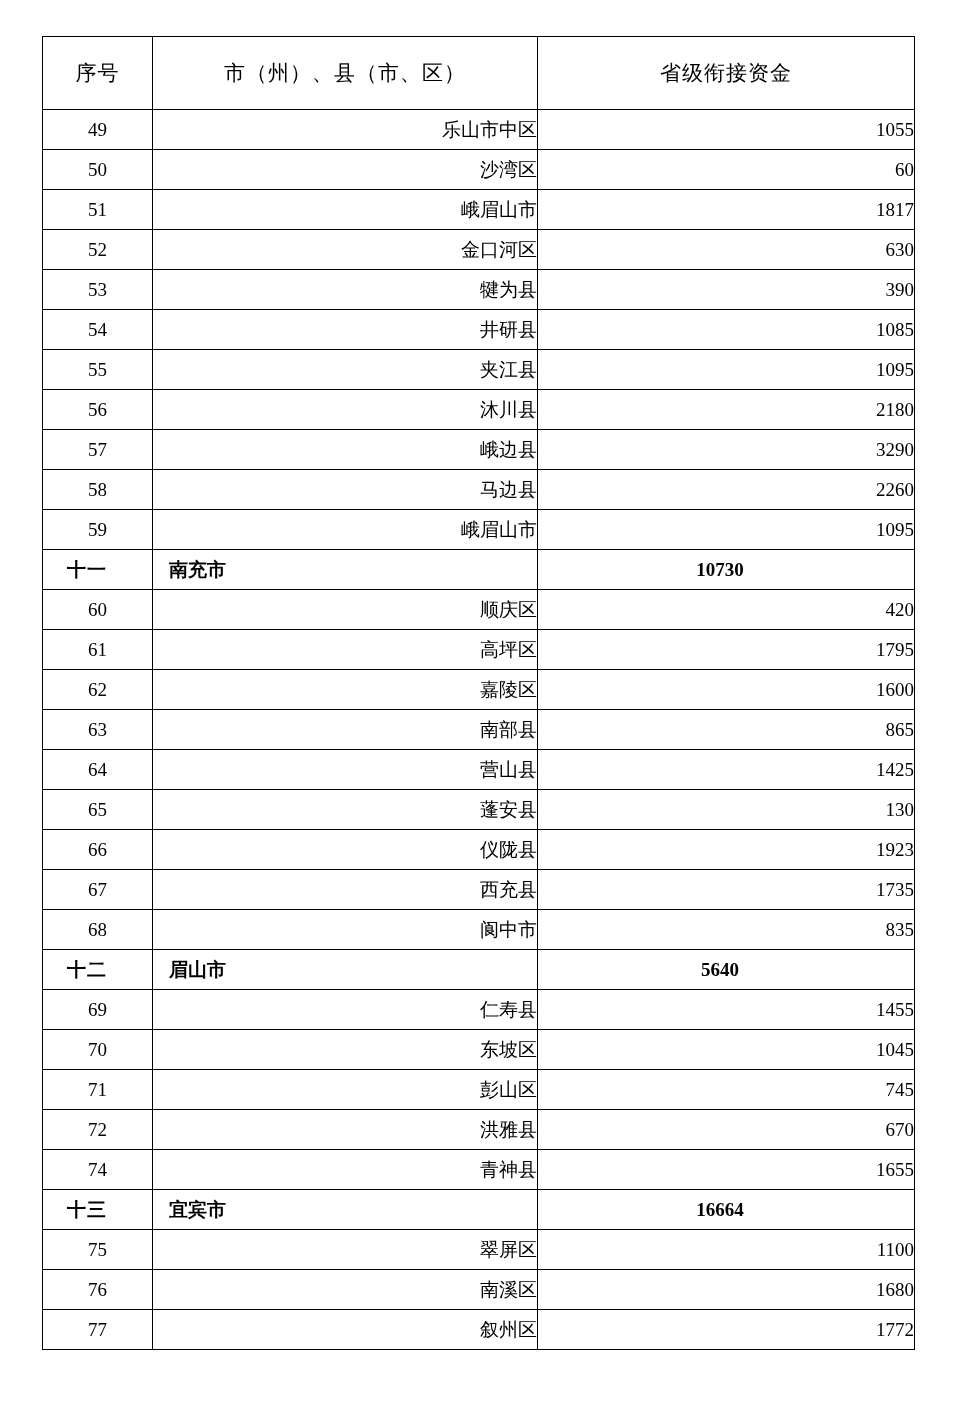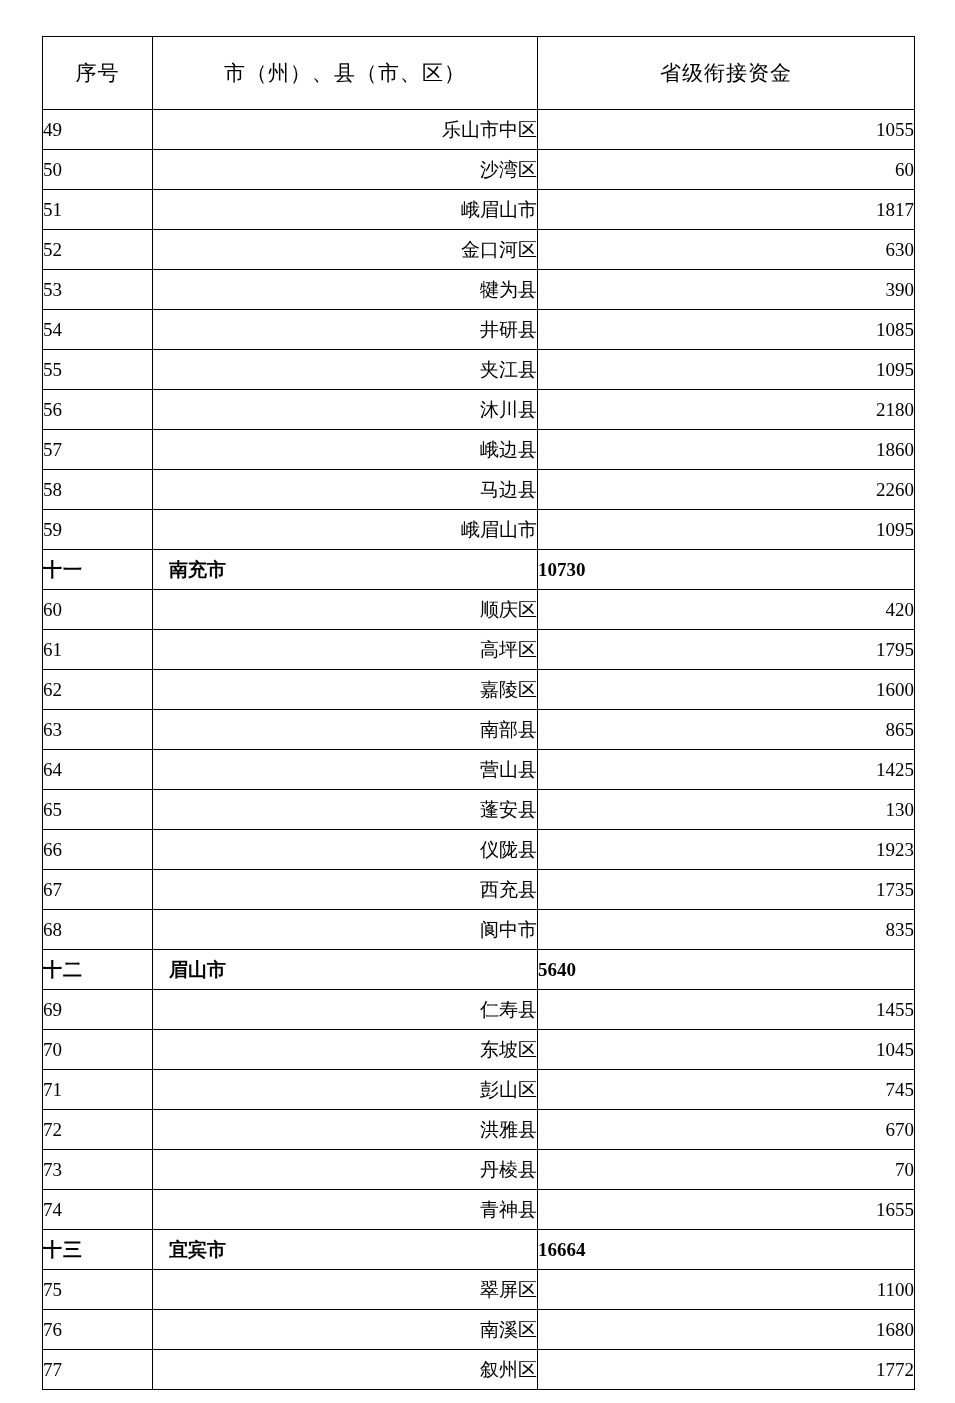--- a/index.html
+++ b/index.html
@@ -40,48 +40,48 @@
     height: 72px;
     text-align: center;
     font-weight: normal;
     font-size: 21px;
     letter-spacing: 1px;
   }
   tbody td {
     height: 39px;
   }
   .cell-index {
-    text-align: left;
+    text-align: center;
     padding-right: 10px;
     font-size: 19px;
   }
   .cell-name {
     text-align: right;
     padding-right: 8px;
     font-size: 19px;
   }
   .cell-fund {
     text-align: right;
     padding-right: 12px;
     font-size: 19px;
   }
   tr.group-row td {
     font-weight: bold;
   }
   tr.group-row .cell-index {
     text-align: left;
-    padding-left: 0;
+    padding-left: 24px;
     letter-spacing: 1px;
   }
   tr.group-row .cell-name {
     text-align: left;
     padding-left: 16px;
   }
   tr.group-row .cell-fund {
-    text-align: left;
+    text-align: center;
     padding-right: 12px;
   }
 </style>
 </head>
 <body>
 
 <div class="page">
   <table class="fund-table">
     <colgroup>
       <col class="col-index">
@@ -132,21 +132,21 @@
           <td class="cell-fund">1095</td>
         </tr>
         <tr>
           <td class="cell-index">56</td>
           <td class="cell-name">沐川县</td>
           <td class="cell-fund">2180</td>
         </tr>
         <tr>
           <td class="cell-index">57</td>
           <td class="cell-name">峨边县</td>
-          <td class="cell-fund">1860</td>
+          <td class="cell-fund">3290</td>
         </tr>
         <tr>
           <td class="cell-index">58</td>
           <td class="cell-name">马边县</td>
           <td class="cell-fund">2260</td>
         </tr>
         <tr>
           <td class="cell-index">59</td>
           <td class="cell-name">峨眉山市</td>
           <td class="cell-fund">1095</td>
@@ -218,25 +218,20 @@
         </tr>
         <tr>
           <td class="cell-index">71</td>
           <td class="cell-name">彭山区</td>
           <td class="cell-fund">745</td>
         </tr>
         <tr>
           <td class="cell-index">72</td>
           <td class="cell-name">洪雅县</td>
           <td class="cell-fund">670</td>
-        </tr>
-        <tr>
-          <td class="cell-index">73</td>
-          <td class="cell-name">丹棱县</td>
-          <td class="cell-fund">70</td>
         </tr>
         <tr>
           <td class="cell-index">74</td>
           <td class="cell-name">青神县</td>
           <td class="cell-fund">1655</td>
         </tr>
         <tr class="group-row">
           <td class="cell-index">十三</td>
           <td class="cell-name">宜宾市</td>
           <td class="cell-fund">16664</td>

